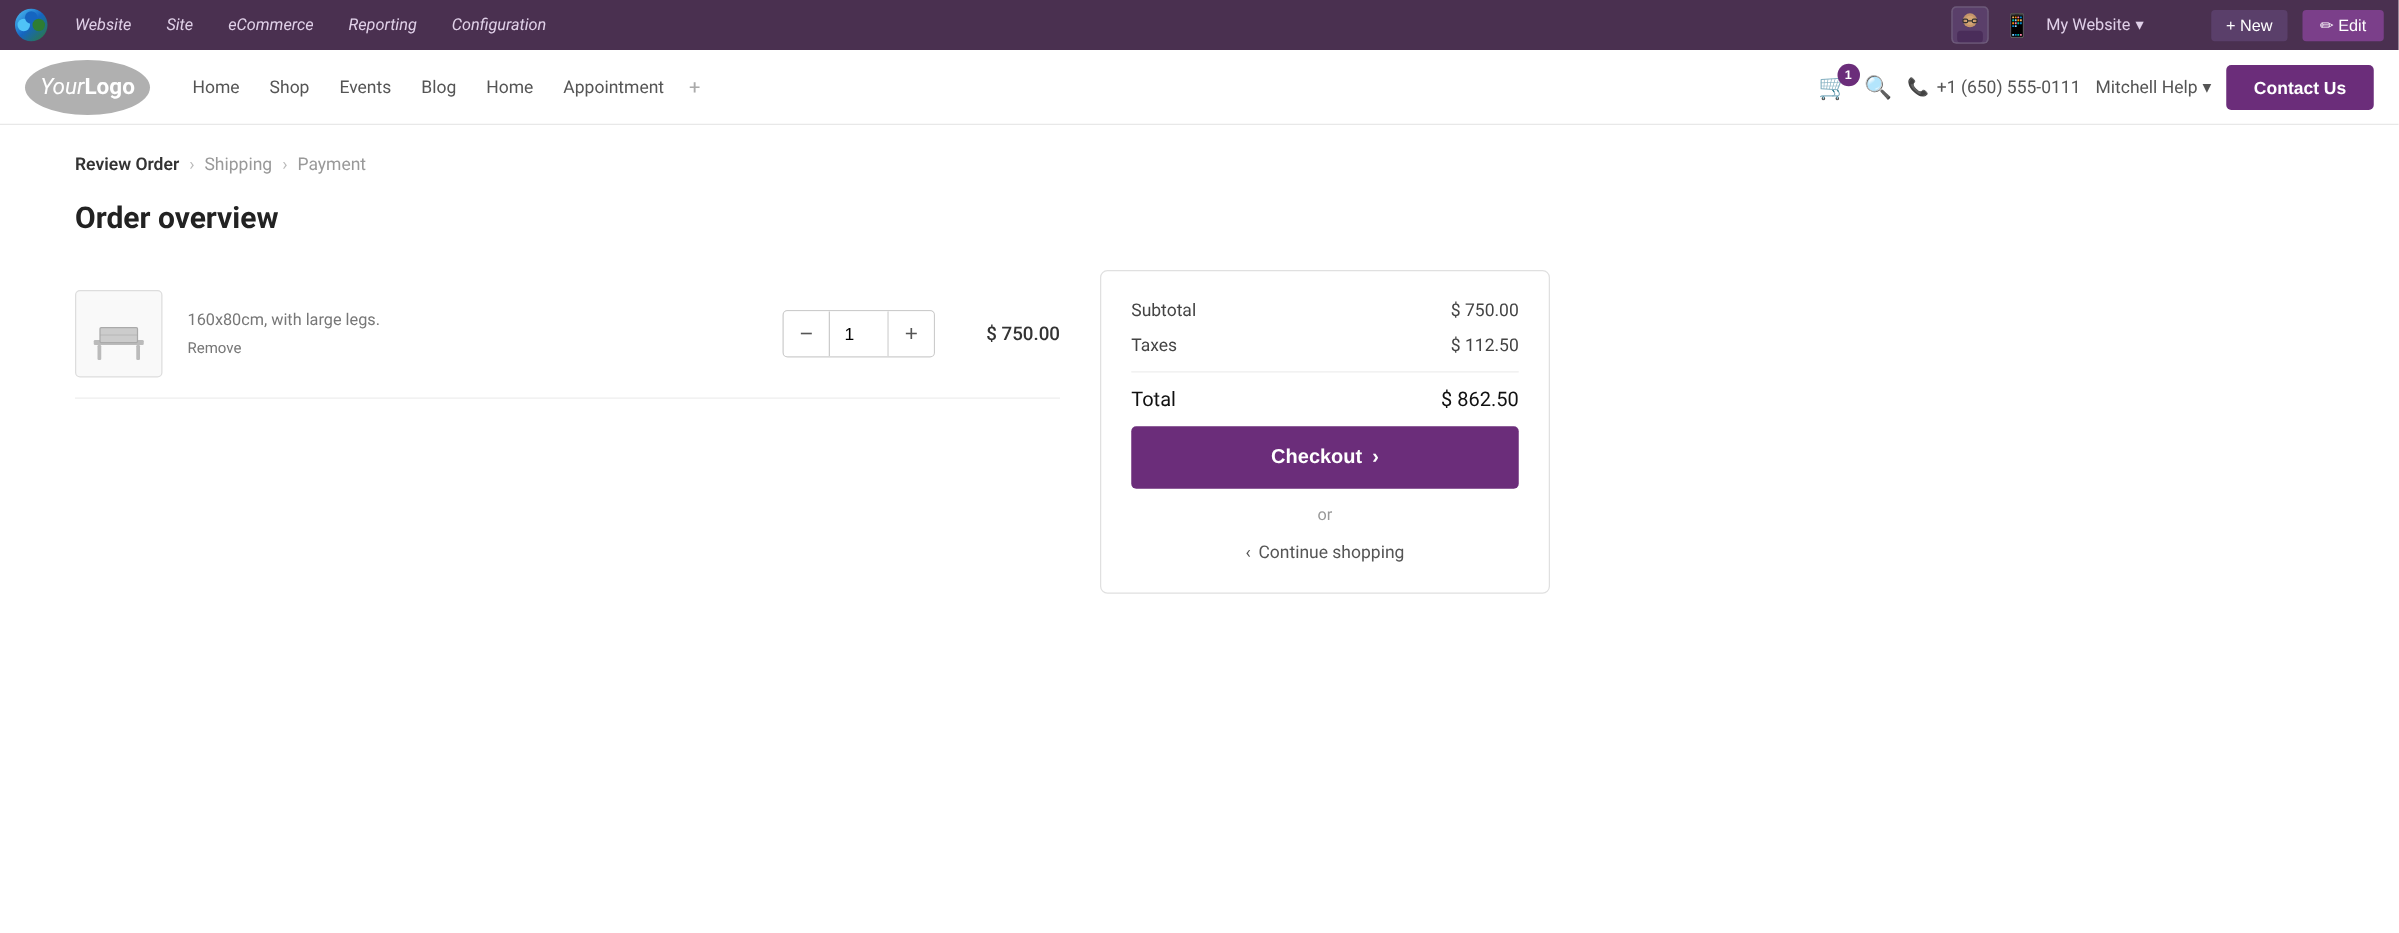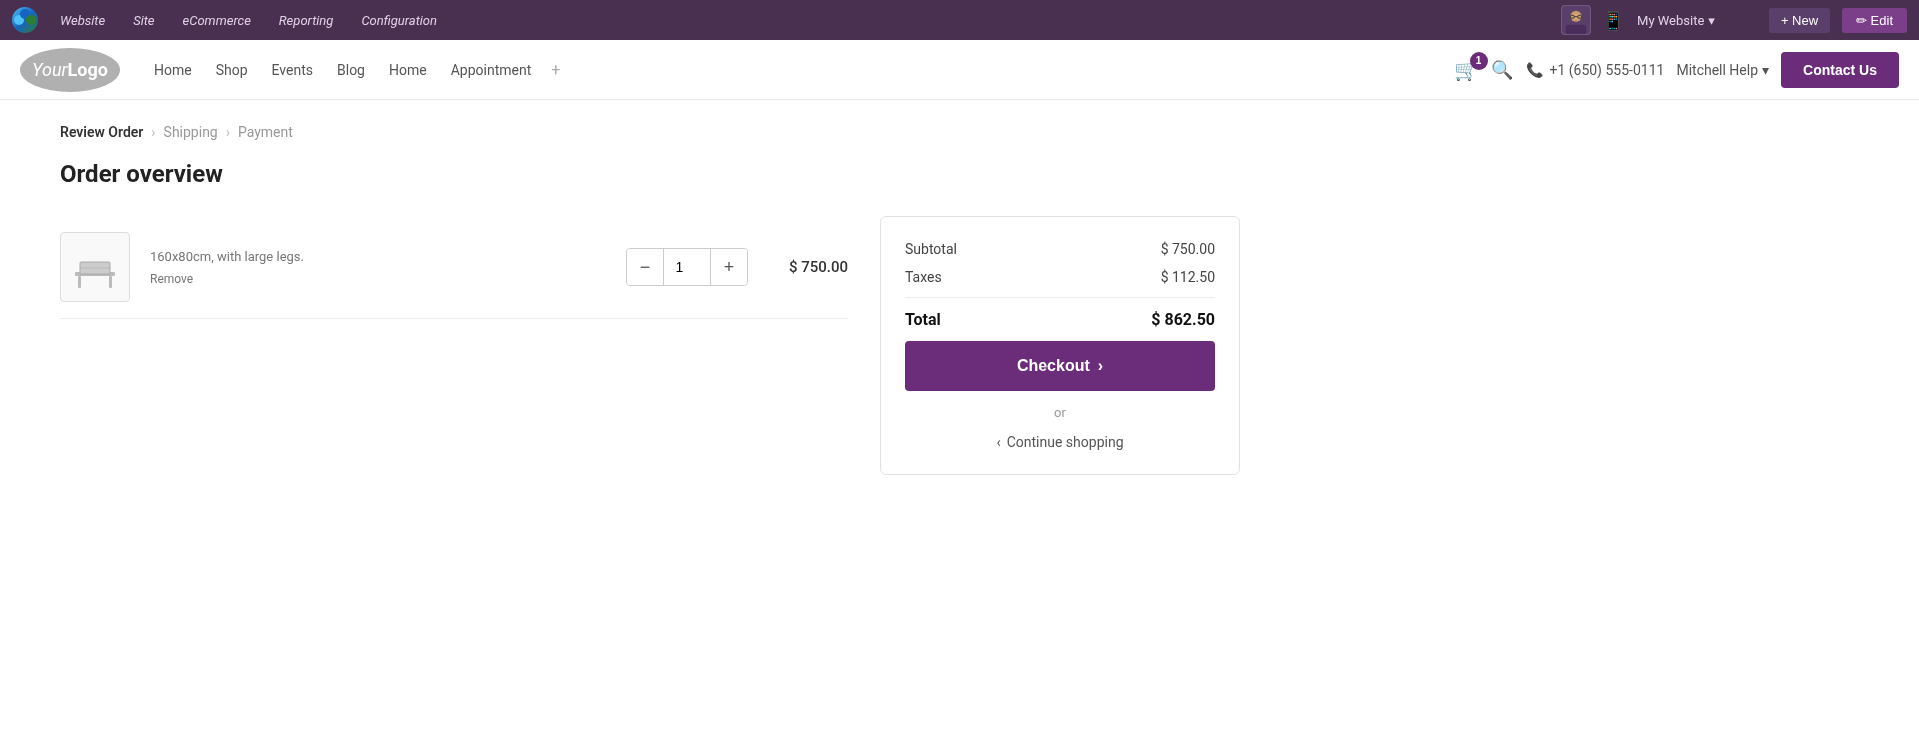--- a/index.html
+++ b/index.html
@@ -204,21 +204,21 @@
       border-radius: 6px;
       padding: 24px;
       flex-shrink: 0;
       background: #fff;
     }
     .summary-row {
       display: flex; justify-content: space-between;
       margin-bottom: 12px; font-size: 14px; color: #444;
     }
     .summary-row.total {
-      font-weight: 700; font-size: 16px; color: #111;
+      font-weight: 400; font-size: 16px; color: #111;
       margin-top: 8px; padding-top: 12px;
       border-top: 1px solid #eee;
     }
     .discount-row {
       display: flex; gap: 8px; margin: 16px 0;
     }
     .discount-input {
       flex: 1; padding: 8px 12px;
       border: 1px solid #ccc; border-radius: 4px;
       font-size: 14px; outline: none; color: #999;

